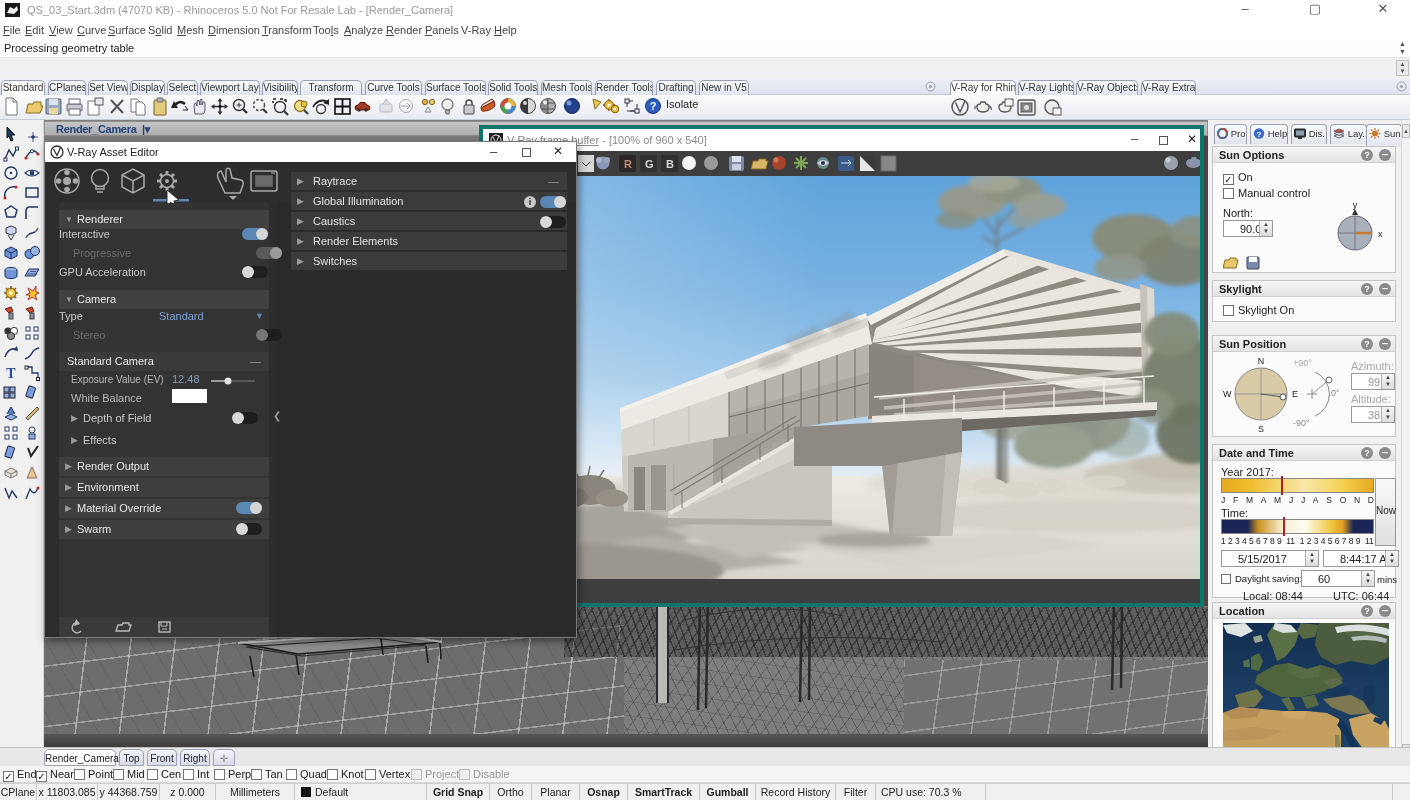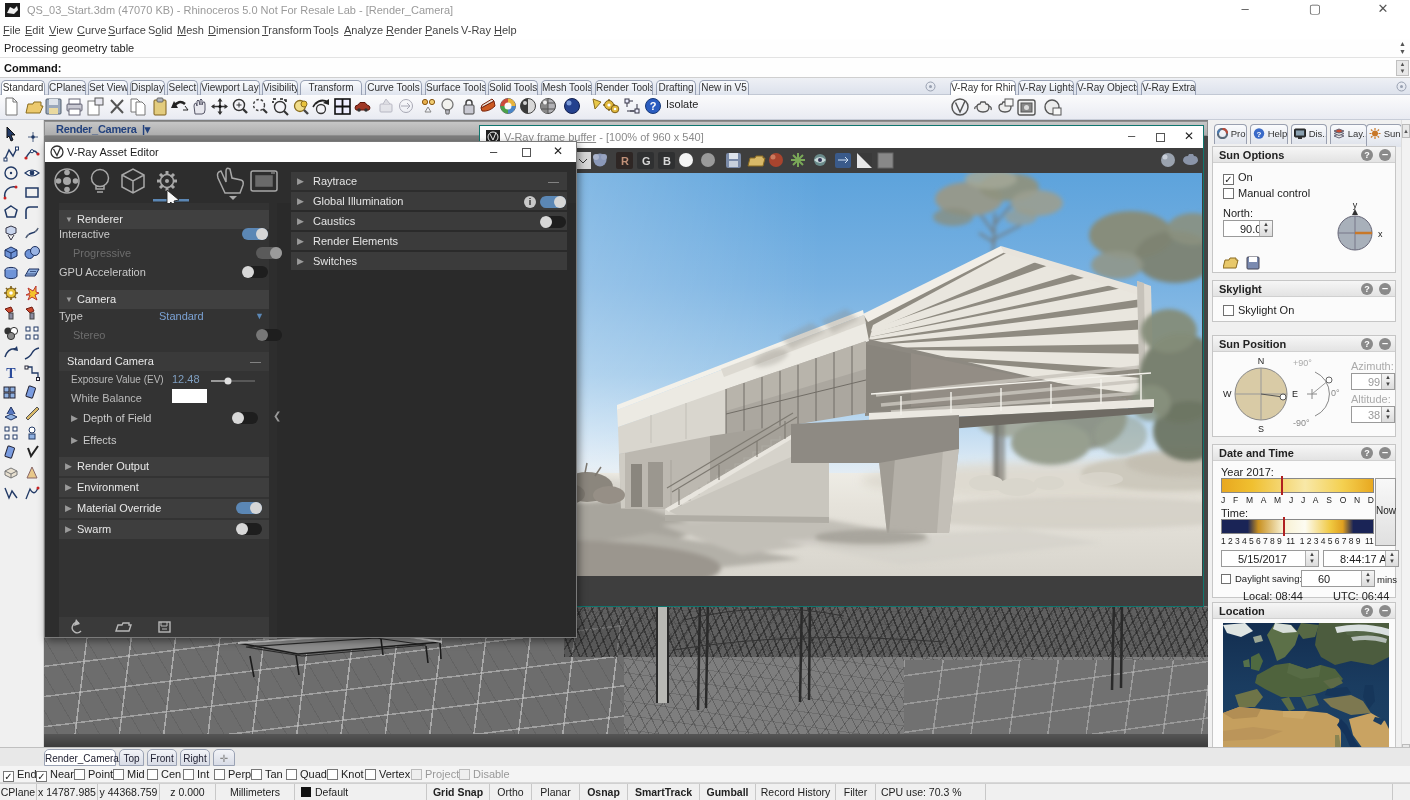--- a/index.html
+++ b/index.html
@@ -42,21 +42,21 @@
 .tgl .knob { position:absolute; width:12px; height:12px; border-radius:6px; top:0; }
 .tgl.on { background:#5b87b5; } .tgl.on .knob { right:0; background:#d6d6d6; }
 .tgl.ongray { background:#5a5a5a; } .tgl.ongray .knob { right:0; background:#9a9a9a; }
 .tgl.off { background:#1e1e1e; } .tgl.off .knob { left:0; background:#d8d8d8; }
 .tgl.offdim { background:#1e1e1e; } .tgl.offdim .knob { left:0; background:#777; }
 #aeright { position:absolute; left:246px; top:30px; width:276px; height:414px; }
 .aerrow { position:relative; background:#3b3b3b; color:#e4e4e4; font-size:11px; height:18px; line-height:18px; padding-left:22px; margin-bottom:2px; }
 .car { color:#9a9a9a; font-size:9px; position:absolute; left:6px; top:0; }
 #aebottom { position:absolute; left:14px; top:475px; width:210px; height:21px; background:#3a3a3a; }
 
-#fb { left:479px; top:125px; width:725px; height:482px; overflow:hidden; background:#3e3e3e; border:1px solid #0f766e; }
+#fb { left:479px; top:125px; width:725px; height:482px; overflow:hidden; background:#3e3e3e; border:4px solid #0f766e; }
 #fbtitle { position:absolute; left:0; top:0; width:723px; height:22px; background:#ffffff; }
 #fbtitle .t { position:absolute; left:24px; top:5px; font-size:11px; color:#8a8a8a; }
 #fbtools { position:absolute; left:0; top:22px; width:723px; height:25px; background:#3e3e3e; }
 #fbimg { position:absolute; left:1px; top:47px; width:721px; height:403px; }
 #fbbottom { position:absolute; left:0; top:450px; width:723px; height:30px; background:#3e3e3e; }
 
 #rpanel { left:1208px; top:120px; width:202px; height:646px; background:#f0f0f0; }
 .rsect { position:absolute; left:4px; width:184px; background:#fbfbfb; border:1px solid #c6c6c6; }
 .rhdr { position:relative; height:16px; background:linear-gradient(#f6f6f6,#e3e3e3); border-bottom:1px solid #d0d0d0; font-size:11px; font-weight:bold; color:#222; line-height:16px; padding-left:6px; }
 .rq { position:absolute; right:22px; top:2px; width:12px; height:12px; border-radius:6px; background:#8a8a8a; color:#fff; font-size:9px; text-align:center; line-height:12px; }
@@ -102,23 +102,20 @@
     <span style="left:262px"><u>T</u>ransform</span>
     <span style="left:313px">Too<u>l</u>s</span>
     <span style="left:344px"><u>A</u>nalyze</span>
     <span style="left:386px"><u>R</u>ender</span>
     <span style="left:425px"><u>P</u>anels</span>
     <span style="left:461px">V-Ray</span>
     <span style="left:494px"><u>H</u>elp</span>
   </div>
   <div class="abs" id="histrow">
       <div class="ht">Processing geometry table</div>
-    </div>
-  <div class="abs" id="cmdrow">
-      <div class="ct">Command:</div>
     </div>
   <div class="abs" style="left:1396px;top:40px;width:13px;height:17px;font-size:7px;color:#555;text-align:center;line-height:8px">▲<br>▼</div>
   <div class="abs" style="left:1396px;top:60px;width:13px;height:16px;background:#e8e8e8;border:1px solid #c0c0c0;font-size:6px;color:#555;text-align:center;line-height:7px">▲<br>▼</div>
   <div class="abs" id="tabrow">
     <div class="ttab act" style="left:1px;width:44px">Standard</div>
     <div class="ttab" style="left:48px;width:38px">CPlanes</div>
     <div class="ttab" style="left:88px;width:40px">Set View</div>
     <div class="ttab" style="left:130px;width:35px">Display</div>
     <div class="ttab" style="left:167px;width:31px">Select</div>
     <div class="ttab" style="left:200px;width:60px">Viewport Layout</div>
@@ -1141,21 +1138,21 @@
     <div class="oscb" style="left:214px"><span class="bx"></span>Perp</div>
     <div class="oscb" style="left:251px"><span class="bx"></span>Tan</div>
     <div class="oscb" style="left:286px"><span class="bx"></span>Quad</div>
     <div class="oscb" style="left:327px"><span class="bx"></span>Knot</div>
     <div class="oscb" style="left:365px"><span class="bx"></span>Vertex</div>
     <div class="oscb" style="left:411px;color:#999"><span class="bx" style="border-color:#bbb;background:#eee"></span>Project</div>
     <div class="oscb" style="left:459px;color:#999"><span class="bx" style="border-color:#bbb;background:#eee"></span>Disable</div>
   </div>
   <div class="abs" id="status">
     <div class="stc" style="left:0;width:37px">CPlane</div>
-    <div class="stc" style="left:37px;width:61px">x 14787.985</div>
+    <div class="stc" style="left:37px;width:61px">x 11803.085</div>
     <div class="stc" style="left:98px;width:62px">y 44368.759</div>
     <div class="stc" style="left:160px;width:56px">z 0.000</div>
     <div class="stc" style="left:216px;width:79px">Millimeters</div>
     <div class="stc" style="left:295px;width:132px;text-align:left;padding-left:6px"><span style="display:inline-block;width:10px;height:10px;background:#111;vertical-align:-1px;margin-right:4px"></span>Default</div>
     <div class="stc" style="left:427px;width:63px;font-weight:bold">Grid Snap</div>
     <div class="stc" style="left:490px;width:42px">Ortho</div>
     <div class="stc" style="left:532px;width:48px">Planar</div>
     <div class="stc" style="left:580px;width:48px;font-weight:bold">Osnap</div>
     <div class="stc" style="left:628px;width:72px;font-weight:bold">SmartTrack</div>
     <div class="stc" style="left:700px;width:56px;font-weight:bold">Gumball</div>

